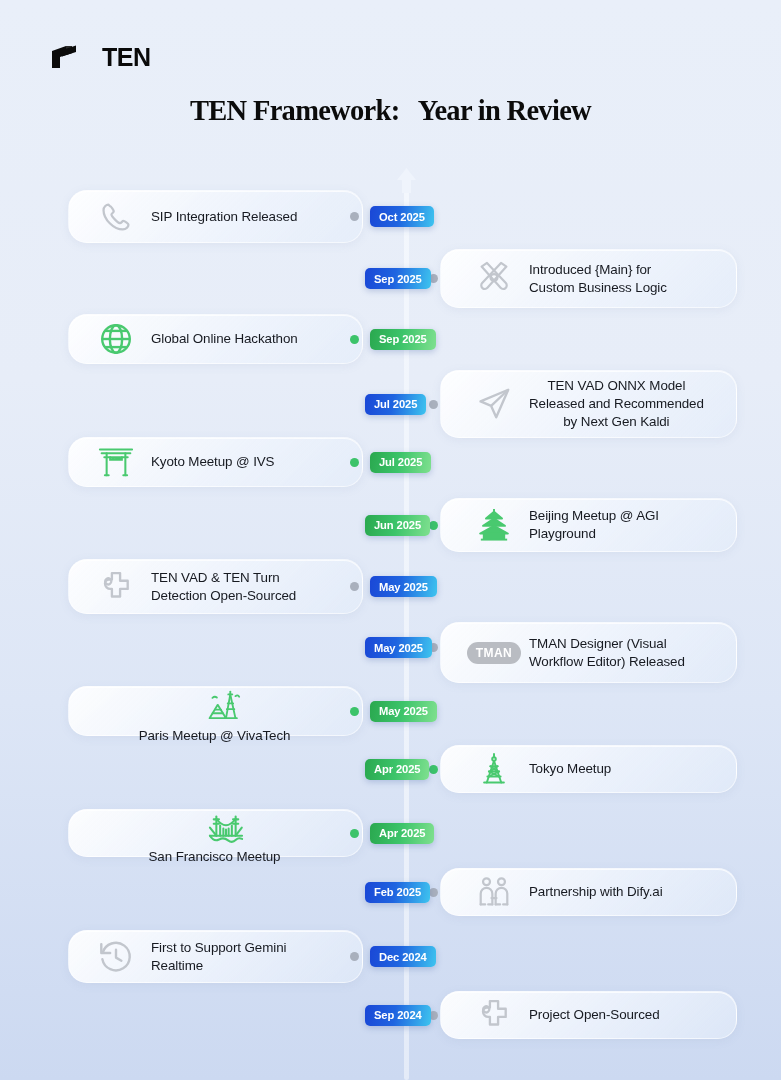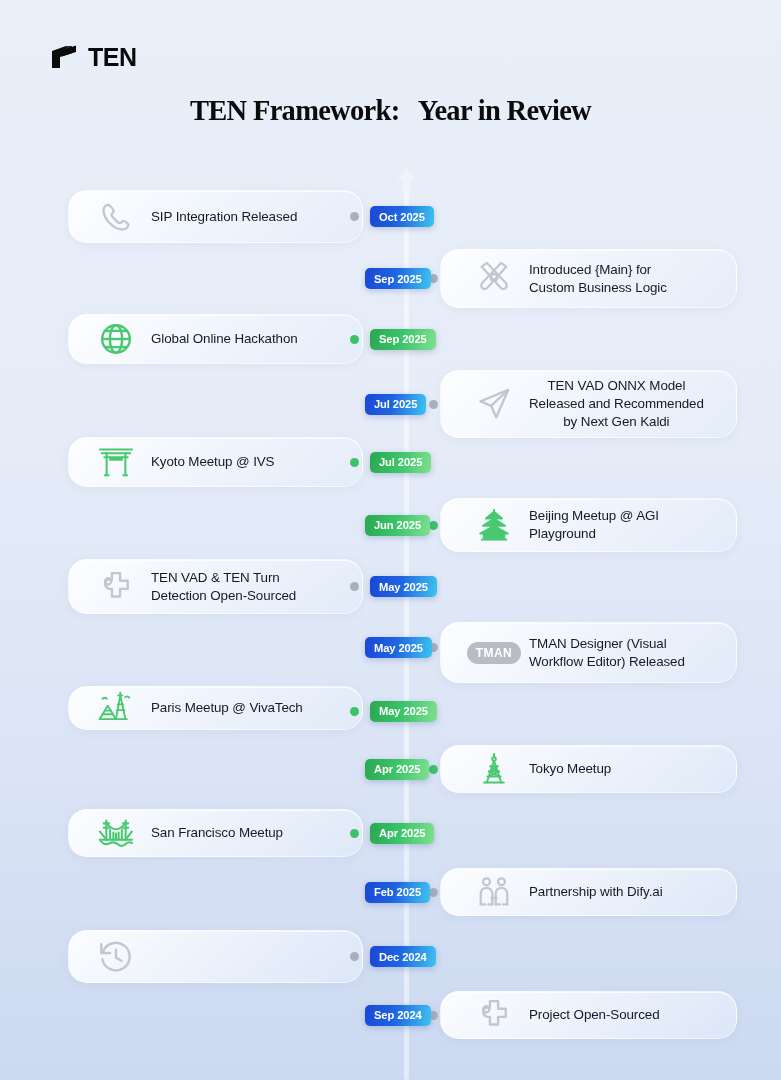--- a/index.html
+++ b/index.html
@@ -12,21 +12,21 @@
     font-family:"Liberation Sans", sans-serif;
     background:linear-gradient(180deg,#e9eff9 0%,#e7edf8 35%,#dde6f6 65%,#ccd9f1 100%);
     position:relative;
     overflow:hidden;
     -webkit-font-smoothing:antialiased;
   }
 
   
   .logo {
     position:absolute; left:50px; top:44px;
-    display:flex; align-items:center; gap:2px;
+    display:flex; align-items:center; gap:16px;
   }
   .logo-mark { display:block; }
   .logo-word {
     font-size:25px; font-weight:700; color:#0a0a0a;
     letter-spacing:-0.5px; line-height:1;
     font-family:"Liberation Sans", sans-serif;
   }
 
   .page-title {
     position:absolute; left:0; right:0; top:95px;
@@ -258,21 +258,21 @@
         <span class="card-icon">
           <span class="tman-pill">TMAN</span>
         </span>
         <span class="card-text">TMAN Designer (Visual
 Workflow Editor) Released</span>
       </div>
       <span class="dot blue" style="top: 21px; left: 429px;"></span>
       <span class="badge blue" style="top: 15px; left: 365px;">May 2025</span>
     </div>
     <div class="row left" style="top: 686px;">
-      <div class="card" style="height: 44px;">
+      <div class="card" style="height: 50px; flex-direction: column;">
         <span class="card-icon">
           <svg width="40" height="40" viewBox="0 0 28 28" fill="none" stroke="#49c96f" stroke-width="1.3" stroke-linecap="round" stroke-linejoin="round">
             <path d="M17 3.2 v2"></path>
             <path d="M15.6 5.2 h2.8"></path>
             <path d="M17 5.2 L14 21.8"></path>
             <path d="M17 5.2 L20.6 21.8"></path>
             <path d="M15.2 11.5 h3.8"></path>
             <path d="M14.6 15.5 h5.2"></path>
             <path d="M13.2 21.8 h8.4"></path>
             <path d="M2.5 21.8 L8.2 12.5 L14 21.8 Z"></path>
@@ -301,21 +301,21 @@
             <path d="M9.6 10.2 L14.4 13.6 M14.4 10.2 L9.6 13.6"></path>
             <path d="M8.6 13.6 L15.4 17 M15.4 13.6 L8.6 17"></path>
           </svg>
         </span>
         <span class="card-text">Tokyo Meetup</span>
       </div>
       <span class="dot green" style="top: 19.5px; left: 429px;"></span>
       <span class="badge green" style="top: 13.5px; left: 365px;">Apr 2025</span>
     </div>
     <div class="row left" style="top: 809px;">
-      <div class="card" style="height: 48px;">
+      <div class="card" style="height: 48px; flex-direction: column;">
         <span class="card-icon">
           <svg width="38" height="38" viewBox="0 0 26 26" fill="none" stroke="#49c96f" stroke-width="1.4" stroke-linecap="round" stroke-linejoin="round">
             <path d="M6.4 4.5 v13.2"></path>
             <path d="M19.6 4.5 v13.2"></path>
             <path d="M4.6 6.4 h3.6 M17.8 6.4 h3.6"></path>
             <path d="M4.6 9.4 h3.6 M17.8 9.4 h3.6"></path>
             <path d="M2 17.6 h22"></path>
             <path d="M2 12 q4.4 5.6 4.4 5.6 M23.8 12 q-4.2 5.6 -4.2 5.6"></path>
             <path d="M6.4 6 q6.6 9 13.2 0"></path>
             <path d="M9 10.6 v7 M11.2 12.6 v5 M13 13.4 v4.2 M14.8 12.6 v5 M17 10.6 v7"></path>
@@ -347,20 +347,22 @@
     </div>
     <div class="row left" style="top: 930px;">
       <div class="card" style="height: 53px;">
         <span class="card-icon">
           <svg width="36" height="36" viewBox="0 0 24 24" fill="none" stroke="#c2c6cd" stroke-width="1.6" stroke-linecap="round" stroke-linejoin="round">
             <path d="M3.1 9.2 A9.2 9.2 0 1 1 2.9 13.4"></path>
             <path d="M2.2 3.4 v5.9 h5.9"></path>
             <path d="M12 7.2 v5.2 l3.6 2.1"></path>
           </svg>
         </span>
+        <span class="card-text">First to Support Gemini
+Realtime</span>
       </div>
       <span class="dot blue" style="top: 22px; left: 350px;"></span>
       <span class="badge blue" style="top: 16px; left: 370px;">Dec 2024</span>
     </div>
     <div class="row right" style="top: 991px;">
       <div class="card" style="height: 48px;">
         <span class="card-icon">
           <svg width="38" height="38" viewBox="0 0 26 26" fill="none" stroke="#c2c6cd" stroke-width="1.6" stroke-linejoin="round" stroke-linecap="round">
             <path d="M10.2 3.5 h5.6 v5.2 h5.2 v5.6 h-5.2 v5.2 h-5.6 v-5.2 h-1.1 a3.6 3.6 0 0 1 -3.6 -3.6 v-0.2 a2.6 2.6 0 0 1 2.6 -2.6 h2.1 Z"></path>
             <path d="M5.6 9.2 a2.1 2.1 0 1 0 0 -0.1"></path>

